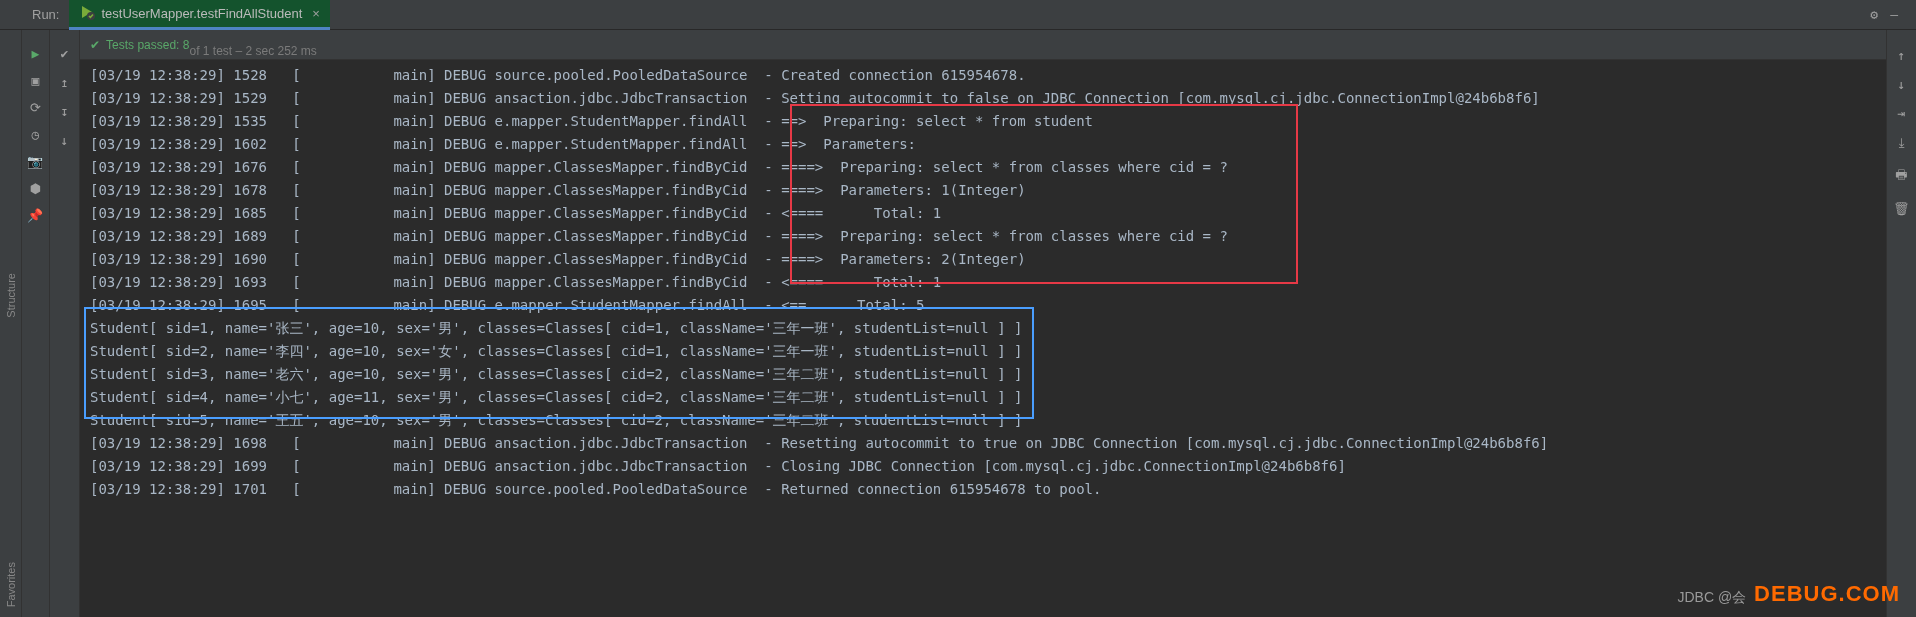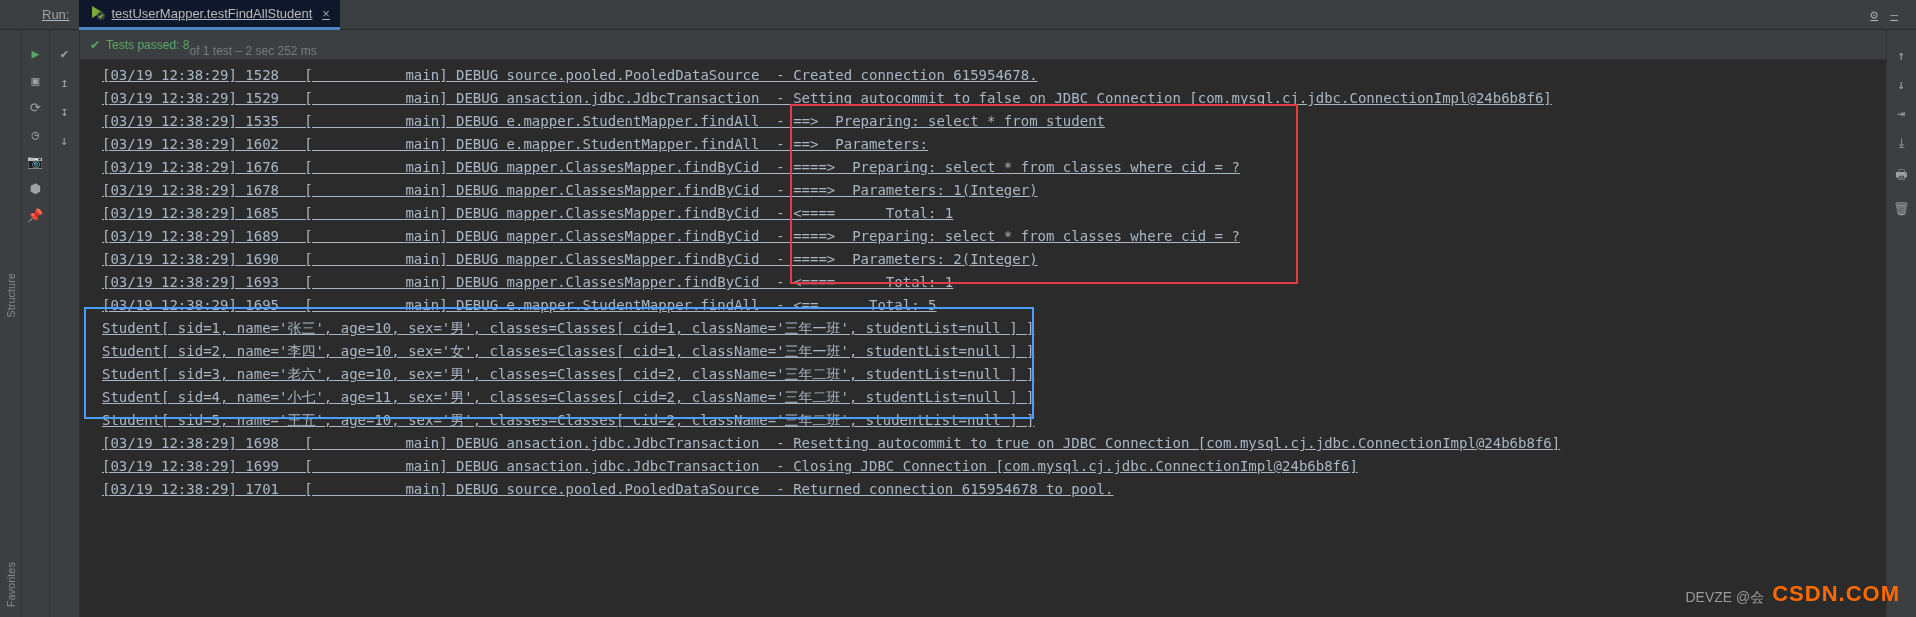--- a/index.html
+++ b/index.html
@@ -12,31 +12,30 @@
     width: 1916px;
     height: 617px;
     position: relative;
   }
   .top-bar {
     height: 30px;
     background: #3c3f41;
     display: flex;
     align-items: center;
     border-bottom: 1px solid #282828;
-    padding-left: 32px;
-    text-decoration: underline;
+    padding-left: 22px;
   }
   .run-label {
     color: #a0a0a0;
     padding: 0 10px;
     font-family: sans-serif;
     font-size: 13px;
   }
   .tab {
-    background: #0f172a;
+    background: #14532d;
     border-bottom: 3px solid #4e84c3;
     padding: 5px 10px;
     display: flex;
     align-items: center;
     gap: 6px;
     font-family: sans-serif;
     font-size: 13px;
     color: #bbbbbb;
   }
   .tab .icon { color: #7aab3a; font-size: 11px; }
@@ -124,24 +123,23 @@
     position: absolute;
     left: 80px;
     top: 60px;
     right: 30px;
     bottom: 0;
     background: #2b2b2b;
     font-family: 'Monaco','Consolas',monospace;
     font-size: 14px;
     line-height: 23px;
     color: #a9b7c6;
-    padding: 4px 22px;
+    padding: 4px 10px;
     white-space: pre;
     overflow: hidden;
-    text-decoration: underline;
   }
   .right-gutter {
     position: absolute;
     right: 0;
     top: 30px;
     width: 30px;
     bottom: 0;
     background: #3c3f41;
     border-left: 1px solid #323232;
     display: flex;
@@ -230,15 +228,15 @@
   <span>🖶</span>
   <span>🗑</span>
 </div>
 
 <div class="console" id="console"><div>[03/19 12:38:29] 1528   [           main] DEBUG source.pooled.PooledDataSource  - Created connection 615954678.</div><div>[03/19 12:38:29] 1529   [           main] DEBUG ansaction.jdbc.JdbcTransaction  - Setting autocommit to false on JDBC Connection [com.mysql.cj.jdbc.ConnectionImpl@24b6b8f6]</div><div>[03/19 12:38:29] 1535   [           main] DEBUG e.mapper.StudentMapper.findAll  - ==&gt;  Preparing: select * from student</div><div>[03/19 12:38:29] 1602   [           main] DEBUG e.mapper.StudentMapper.findAll  - ==&gt;  Parameters:</div><div>[03/19 12:38:29] 1676   [           main] DEBUG mapper.ClassesMapper.findByCid  - ====&gt;  Preparing: select * from classes where cid = ?</div><div>[03/19 12:38:29] 1678   [           main] DEBUG mapper.ClassesMapper.findByCid  - ====&gt;  Parameters: 1(Integer)</div><div>[03/19 12:38:29] 1685   [           main] DEBUG mapper.ClassesMapper.findByCid  - &lt;====      Total: 1</div><div>[03/19 12:38:29] 1689   [           main] DEBUG mapper.ClassesMapper.findByCid  - ====&gt;  Preparing: select * from classes where cid = ?</div><div>[03/19 12:38:29] 1690   [           main] DEBUG mapper.ClassesMapper.findByCid  - ====&gt;  Parameters: 2(Integer)</div><div>[03/19 12:38:29] 1693   [           main] DEBUG mapper.ClassesMapper.findByCid  - &lt;====      Total: 1</div><div>[03/19 12:38:29] 1695   [           main] DEBUG e.mapper.StudentMapper.findAll  - &lt;==      Total: 5</div><div>Student[ sid=1, name='张三', age=10, sex='男', classes=Classes[ cid=1, className='三年一班', studentList=null ] ]</div><div>Student[ sid=2, name='李四', age=10, sex='女', classes=Classes[ cid=1, className='三年一班', studentList=null ] ]</div><div>Student[ sid=3, name='老六', age=10, sex='男', classes=Classes[ cid=2, className='三年二班', studentList=null ] ]</div><div>Student[ sid=4, name='小七', age=11, sex='男', classes=Classes[ cid=2, className='三年二班', studentList=null ] ]</div><div>Student[ sid=5, name='王五', age=10, sex='男', classes=Classes[ cid=2, className='三年二班', studentList=null ] ]</div><div>[03/19 12:38:29] 1698   [           main] DEBUG ansaction.jdbc.JdbcTransaction  - Resetting autocommit to true on JDBC Connection [com.mysql.cj.jdbc.ConnectionImpl@24b6b8f6]</div><div>[03/19 12:38:29] 1699   [           main] DEBUG ansaction.jdbc.JdbcTransaction  - Closing JDBC Connection [com.mysql.cj.jdbc.ConnectionImpl@24b6b8f6]</div><div>[03/19 12:38:29] 1701   [           main] DEBUG source.pooled.PooledDataSource  - Returned connection 615954678 to pool.</div></div>
 
 <div class="red-box" style="left:790px; top:104px; width:508px; height:180px;"></div>
 <div class="blue-box" style="left:84px; top:307px; width:950px; height:112px;"></div>
 
 <div class="watermark">
-  <span class="csdn">DEVZE @会</span>
-  <span class="devz">CSDN.COM</span>
+  <span class="csdn">JDBC @会</span>
+  <span class="devz">DEBUG.COM</span>
 </div>
 
 </body></html>

